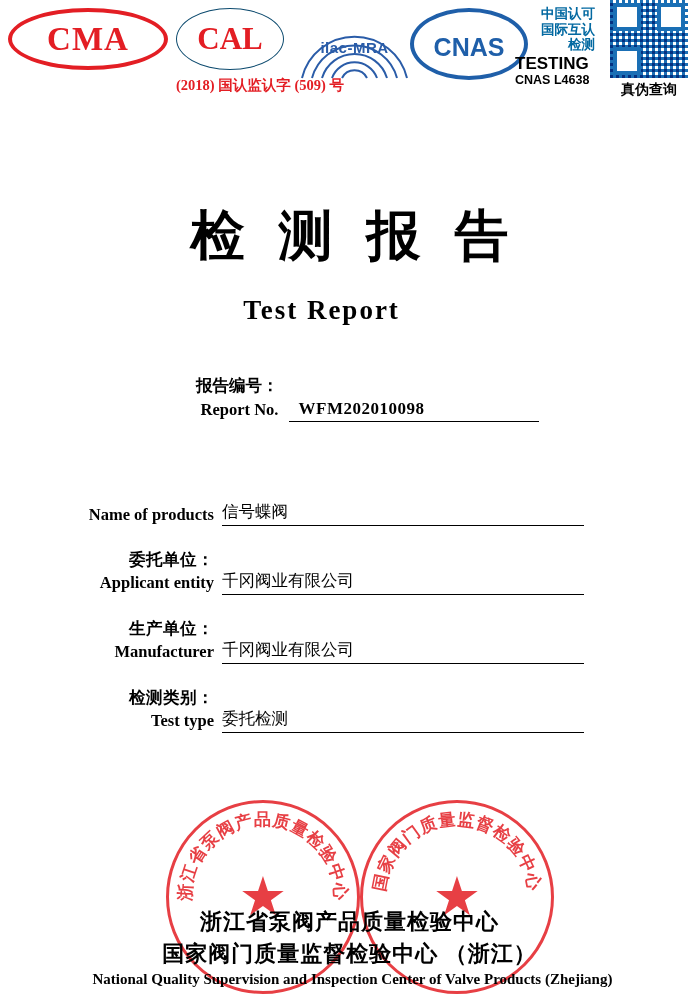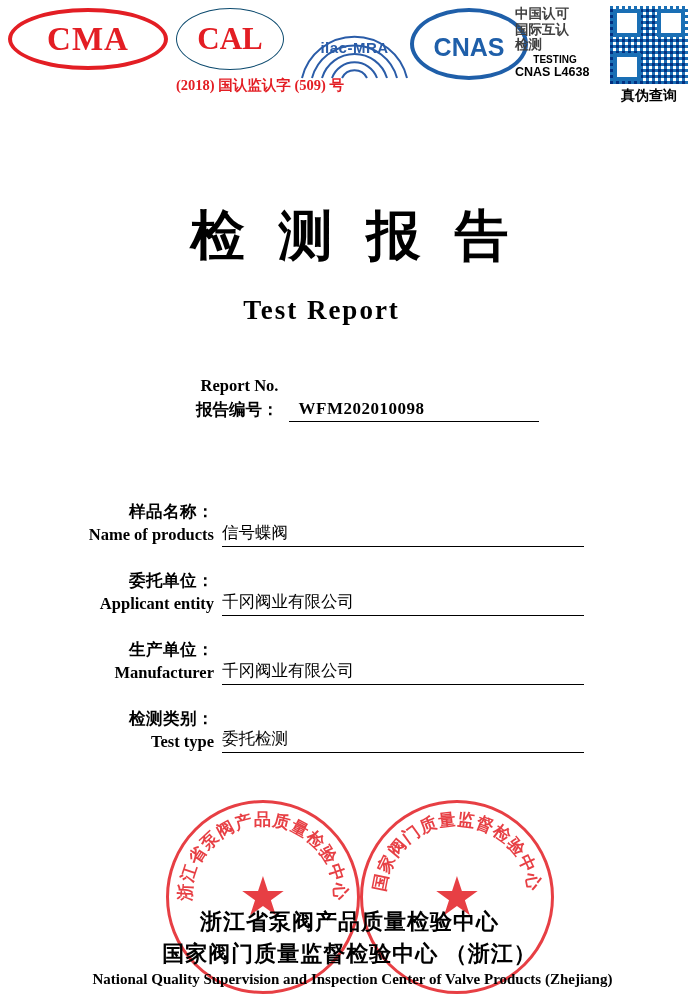--- a/index.html
+++ b/index.html
@@ -163,41 +163,41 @@
     left: 515px;
     top: 6px;
     width: 80px;
     text-align: left;
     line-height: 1.15;
   }
   .cnas-side .cn {
     font-family: "Liberation Sans", sans-serif;
     font-size: 13.5px;
     font-weight: bold;
-    color: #404040;
+    color: #0369a1;
+    text-align: right;
   }
   .cnas-side .en {
     font-family: "Liberation Sans", sans-serif;
-    font-size: 10px;
+    font-size: 17px;
     font-weight: bold;
     color: #000;
     margin-top: 1px;
-    text-align: center;
   }
   .cnas-side .code {
     font-family: "Liberation Sans", sans-serif;
     font-size: 12.5px;
     font-weight: bold;
     color: #000;
   }
 
   
   .qr {
     left: 606px;
-    top: 6px;
+    top: 0;
     width: 86px;
   }
   .qr-box {
     width: 78px;
     height: 78px;
     margin: 0 auto;
     background:
       repeating-linear-gradient(90deg, #1a6fb5 0 3px, #ffffff 3px 6px),
       repeating-linear-gradient(0deg, #1a6fb5 0 3px, #ffffff 3px 6px);
     background-blend-mode: multiply;
@@ -454,34 +454,33 @@
     </div>
     <div class="qr-caption">真伪查询</div>
   </div>
 </div>
 
 <div class="title-cn">检测报告</div>
 <div class="title-en">Test    Report</div>
 
 <div class="report-no">
   <div class="labels">
+    <div>报告编号：</div>
     <div>Report No.</div>
-    <div>报告编号：</div>
   </div>
   <div class="value-wrap">
     <div class="value">WFM202010098</div>
     <div class="rule"></div>
   </div>
 </div>
 
 <div class="fields">
 
   <div class="field-row">
     <div class="field-labels">
-      <div class="field-cn">样品名称：</div>
       <div class="field-en">Name of products</div>
     </div>
     <div class="field-value-wrap">
       <div class="field-value">信号蝶阀</div>
       <div class="field-rule"></div>
     </div>
   </div>
 
   <div class="field-row">
     <div class="field-labels">

